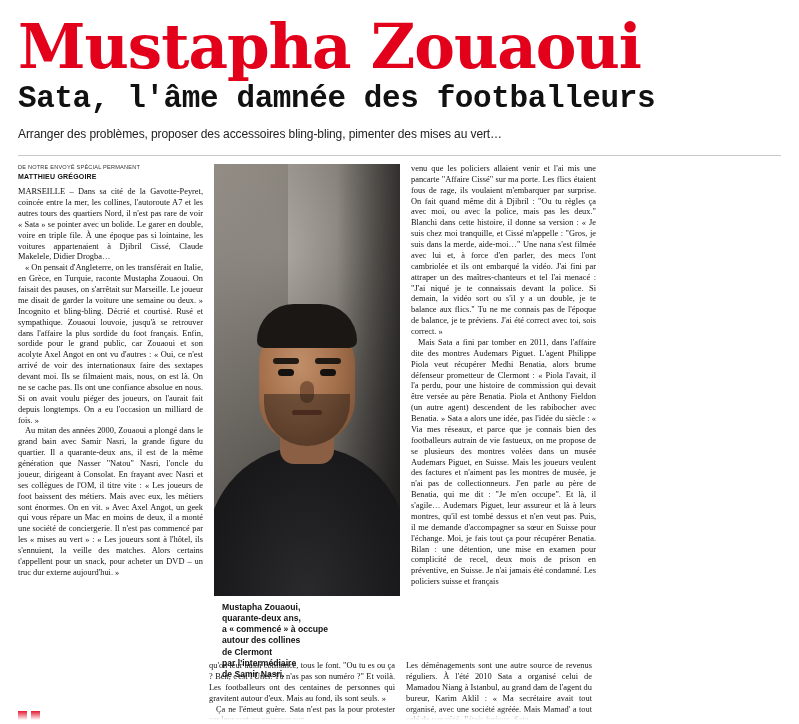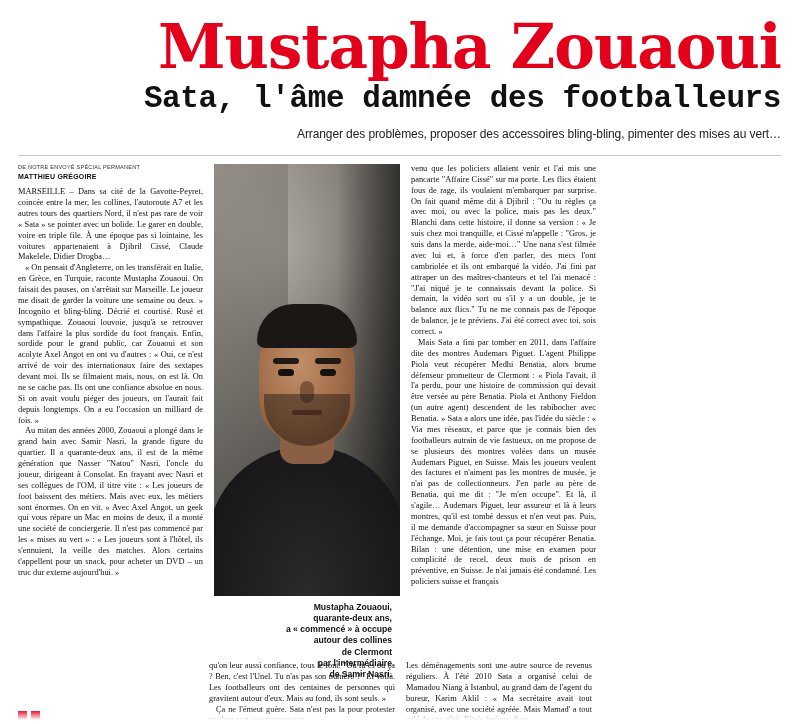--- a/index.html
+++ b/index.html
@@ -12,21 +12,21 @@
     position:relative;
   }
   .page{
     width:799px;height:724px;
     position:relative;
     box-sizing:border-box;
     padding:0 18px;
   }
 
   
-  .head-wrap{padding-top:18px;text-align:right;}
+  .head-wrap{padding-top:18px;text-align:left;}
   .kicker{
     font-family:"DejaVu Serif", serif;
     font-weight:bold;
     color:#e2001a;
     font-size:61px;
     line-height:0.96;
     letter-spacing:-1px;
     white-space:nowrap;
   }
   .subhead{
@@ -163,21 +163,21 @@
   .photo .shadow{
     position:absolute;right:0;top:0;width:34%;height:100%;
     background:linear-gradient(270deg, rgba(0,0,0,0.55) 0%, rgba(0,0,0,0) 100%);
   }
   .caption{
     margin-top:6px;
     font-family:"Liberation Sans", sans-serif;
     font-weight:bold;
     font-size:8.6px;
     line-height:1.3;
-    text-align:right;
+    text-align:left;
     color:#111;
     padding:0 8px;
   }
 
   
   .foot-mark{
     position:absolute;left:18px;bottom:4px;
     display:flex;align-items:center;gap:4px;
   }
   .foot-sq{width:9px;height:9px;background:#e2001a;}

